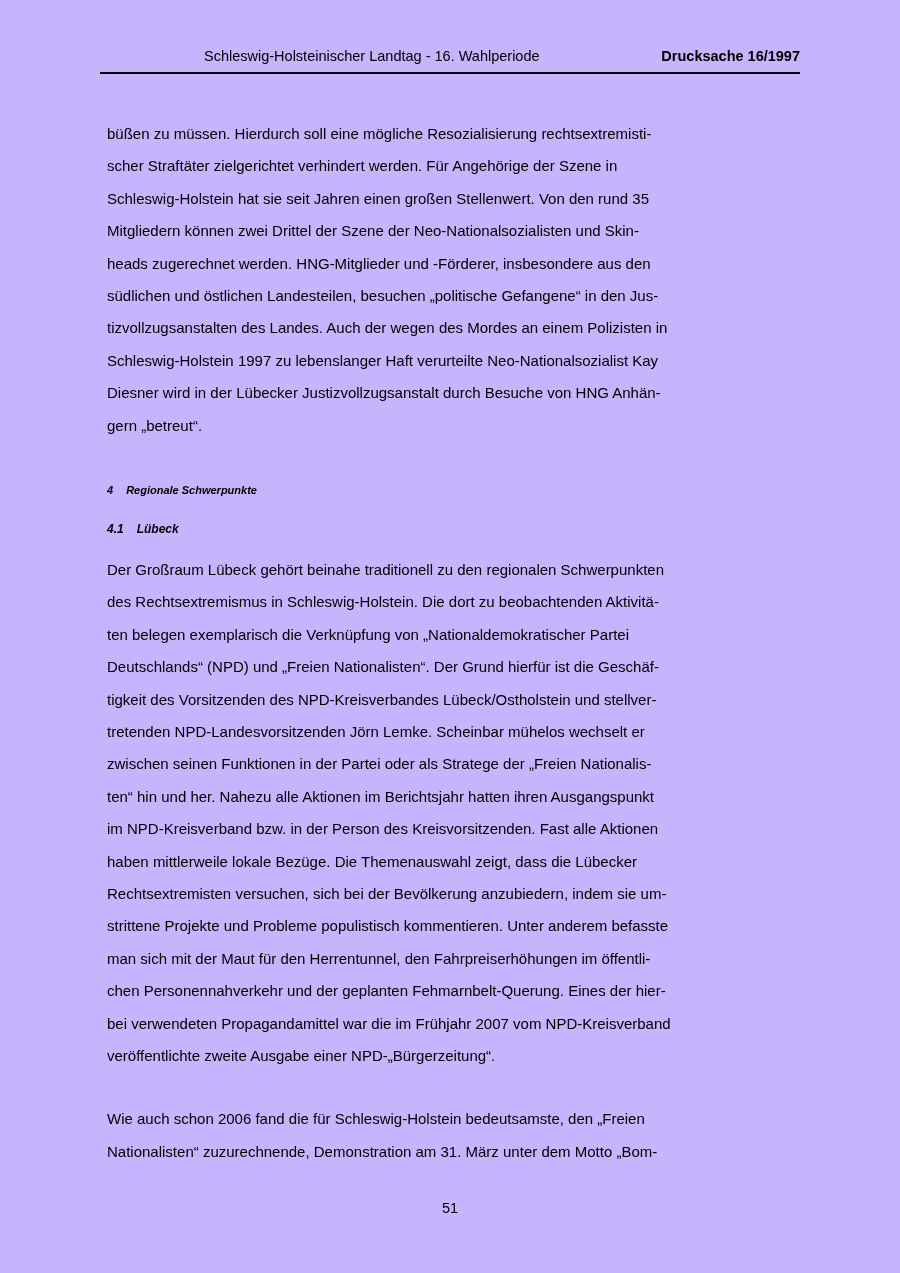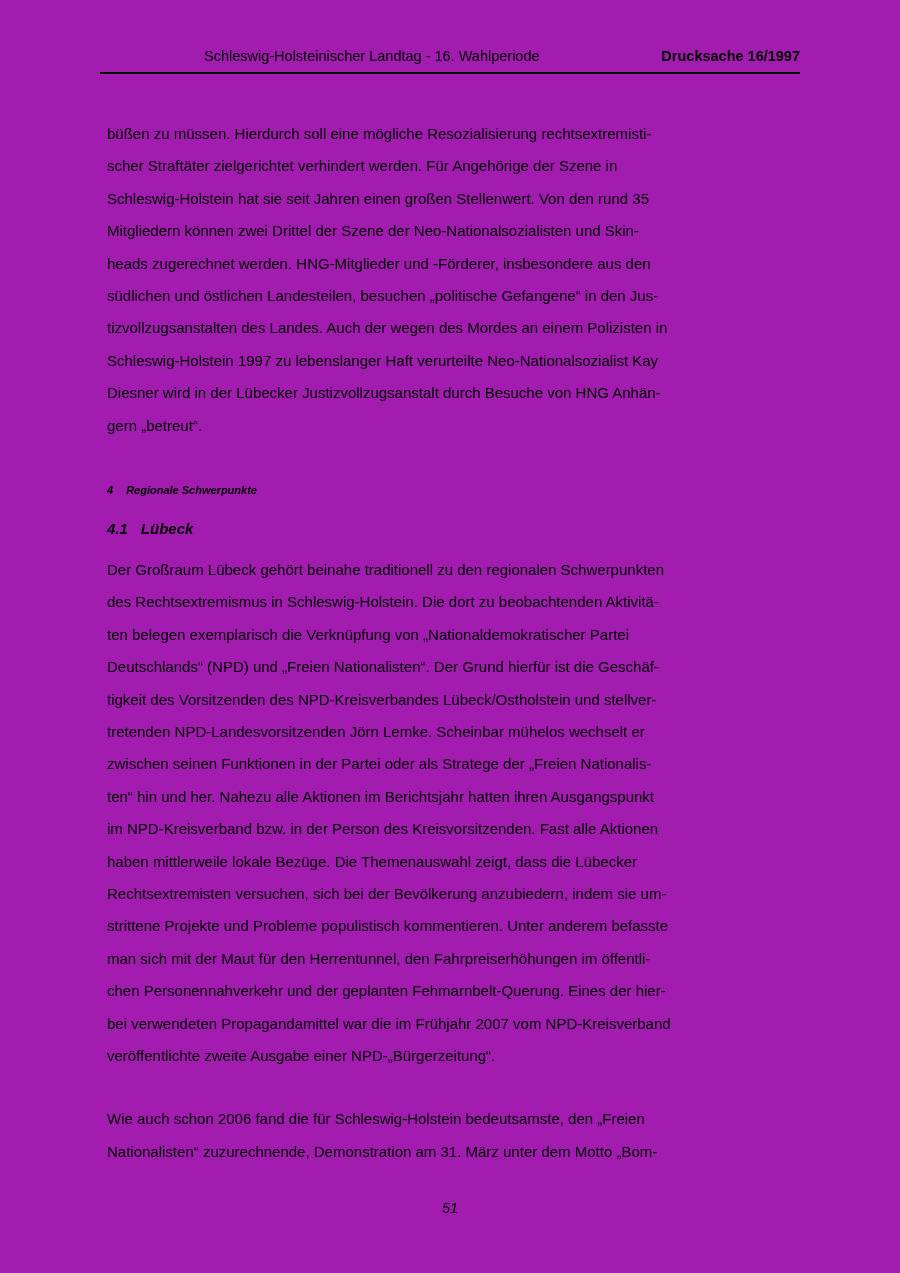--- a/index.html
+++ b/index.html
@@ -4,21 +4,21 @@
 <style>
   html, body {
     margin: 0;
     padding: 0;
     background: #ffffff;
   }
   .page {
     position: relative;
     width: 900px;
     height: 1273px;
-    background: #a21caf;
+    background: #c4b5fd;
     font-family: "Liberation Sans", "DejaVu Sans", sans-serif;
     color: #000000;
     overflow: hidden;
   }
   .header {
     margin: 0 100px;
     padding-top: 46px;
   }
   .header-row {
     display: flex;
@@ -50,42 +50,41 @@
     text-align: left;
   }
   .section-heading {
     font-size: 11px;
     line-height: 32.4px;
     font-weight: bold;
     font-style: italic;
     margin: 32px 0 7px 0;
   }
   .subsection-heading {
-    font-size: 15px;
+    font-size: 12px;
     line-height: 32.4px;
     font-weight: bold;
     font-style: italic;
     margin: 0 0 8px 0;
   }
   .heading-number {
     display: inline-block;
     margin-right: 13px;
   }
   .para-3 {
     margin-top: 31px !important;
   }
   .footer {
     position: absolute;
     top: 1198px;
     left: 0;
     width: 100%;
     text-align: center;
     font-size: 14.5px;
     line-height: 20px;
-    font-style: italic;
   }
 </style>
 </head>
 <body>
 
 <div class="page">
 
   <div class="header">
     <div class="header-row">
       <span class="header-left">Schleswig-Holsteinischer Landtag - 16. Wahlperiode</span>

